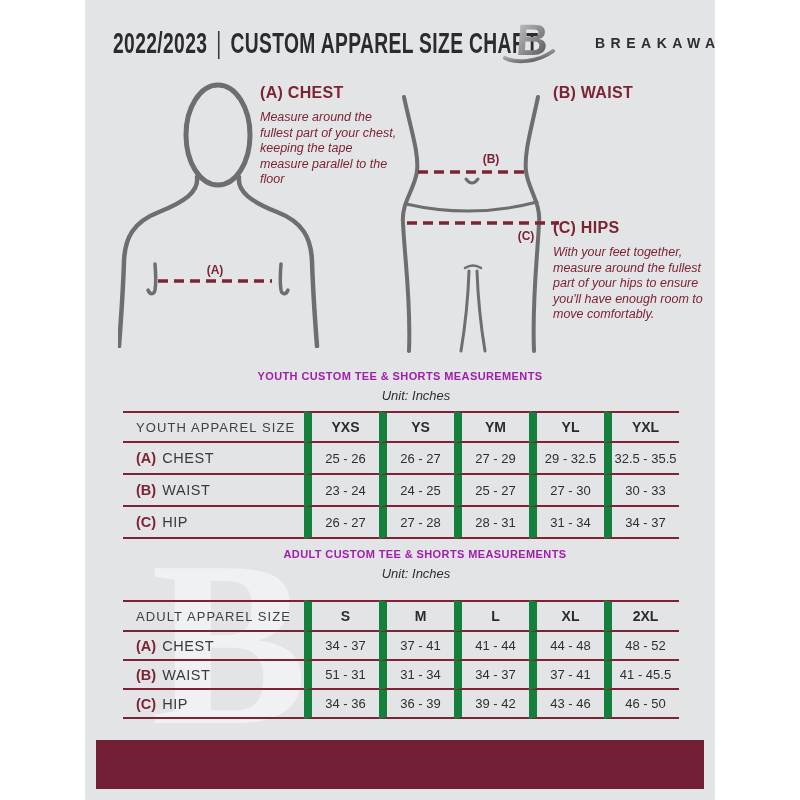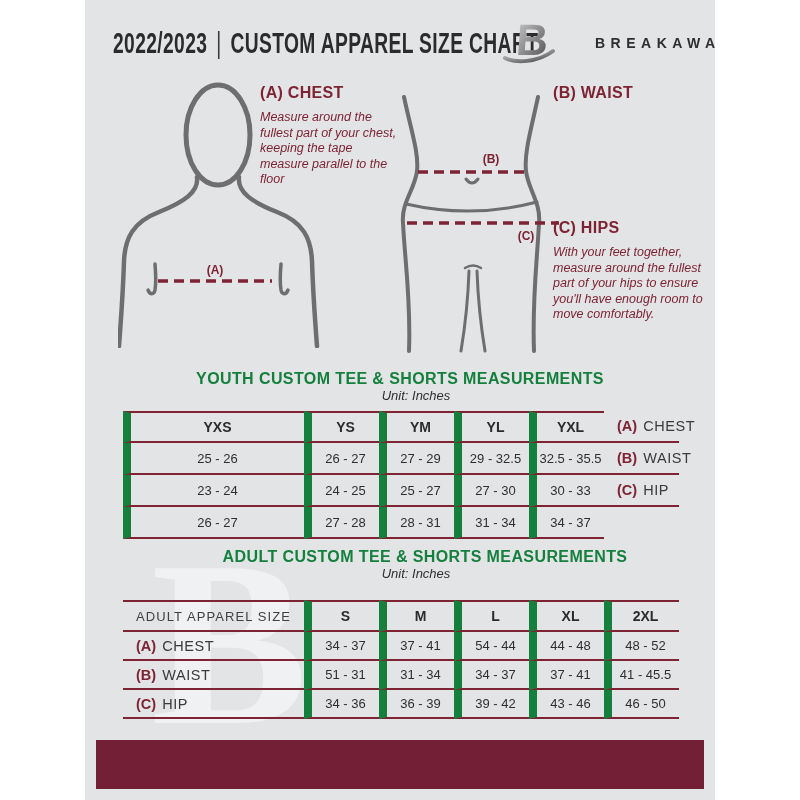--- a/index.html
+++ b/index.html
@@ -24,21 +24,21 @@
   .logo-wrap { left:418px; top:15px; width:58px; height:52px; }
   .brand {
     left:510px; top:35px; font-weight:bold; font-size:14px;
     letter-spacing:5.5px; color:#2e2e30; white-space:nowrap;
   }
   
   .guide-heading { font-size:16px; font-weight:bold; color:#7d2334; letter-spacing:0.3px; white-space:nowrap; }
   .guide-text { font-size:12.5px; font-style:italic; color:#7d2334; line-height:1.24; }
   svg text { font-family:"Liberation Sans", sans-serif; }
   
-  .tbl-title { left:0; width:630px; text-align:center; font-size:16px; font-weight:bold; color:#15803d; letter-spacing:0.4px; }
+  .tbl-title { left:0; width:630px; text-align:center; font-size:11px; font-weight:bold; color:#a21caf; letter-spacing:0.4px; }
   .tbl-unit  { left:16px; width:630px; text-align:center; font-size:13px; font-style:italic; color:#2f2f31; }
   .size-table {
     position:absolute; left:38px; display:grid;
     grid-template-columns:181px 75px 75px 75px 75px 75px;
   }
   .size-table.youth { top:411px; grid-template-rows:32px 32px 32px 32px; }
   .size-table.adult { top:588px; grid-template-rows:32px 29px 29px 29px;margin-top:12px; }
   .st-cell {
     box-sizing:border-box; display:flex; align-items:center; justify-content:center;
     border-bottom:2px solid #7d2334; font-size:13px; color:#2f2f31;
@@ -119,20 +119,21 @@
 
   <div class="abs guide-heading" style="left:468px; top:84px;">(B) WAIST</div>
 
   <div class="abs guide-heading" style="left:468px; top:219px;">(C) HIPS</div>
   <div class="abs guide-text" style="left:468px; top:245px; width:150px;">With your feet together, measure around the fullest part of your hips to ensure you'll have enough room to move comfortably.</div>
 
   <div class="abs tbl-title" style="top:370px;">YOUTH CUSTOM TEE &amp; SHORTS MEASUREMENTS</div>
   <div class="abs tbl-unit" style="top:388px;">Unit: Inches</div>
 
   <div class="size-table youth">
+    <div class="st-cell top hleft col-head">YOUTH APPAREL SIZE</div>
     <div class="st-cell top vline size-code">YXS</div>
     <div class="st-cell top vline size-code">YS</div>
     <div class="st-cell top vline size-code">YM</div>
     <div class="st-cell top vline size-code">YL</div>
     <div class="st-cell top vline size-code">YXL</div>
 
     <div class="st-cell hleft">
       <span class="row-prefix">(A)</span>
       <span class="row-label">CHEST</span>
     </div>
@@ -173,21 +174,21 @@
     <div class="st-cell top vline size-code">L</div>
     <div class="st-cell top vline size-code">XL</div>
     <div class="st-cell top vline size-code">2XL</div>
 
     <div class="st-cell hleft">
       <span class="row-prefix">(A)</span>
       <span class="row-label">CHEST</span>
     </div>
     <div class="st-cell vline">34 - 37</div>
     <div class="st-cell vline">37 - 41</div>
-    <div class="st-cell vline">54 - 44</div>
+    <div class="st-cell vline">41 - 44</div>
     <div class="st-cell vline">44 - 48</div>
     <div class="st-cell vline">48 - 52</div>
 
     <div class="st-cell hleft">
       <span class="row-prefix">(B)</span>
       <span class="row-label">WAIST</span>
     </div>
     <div class="st-cell vline">51 - 31</div>
     <div class="st-cell vline">31 - 34</div>
     <div class="st-cell vline">34 - 37</div>

